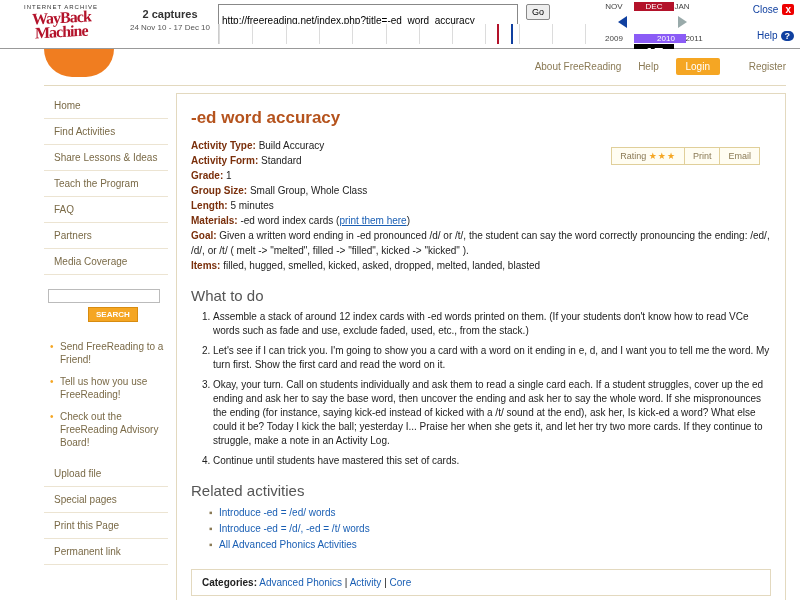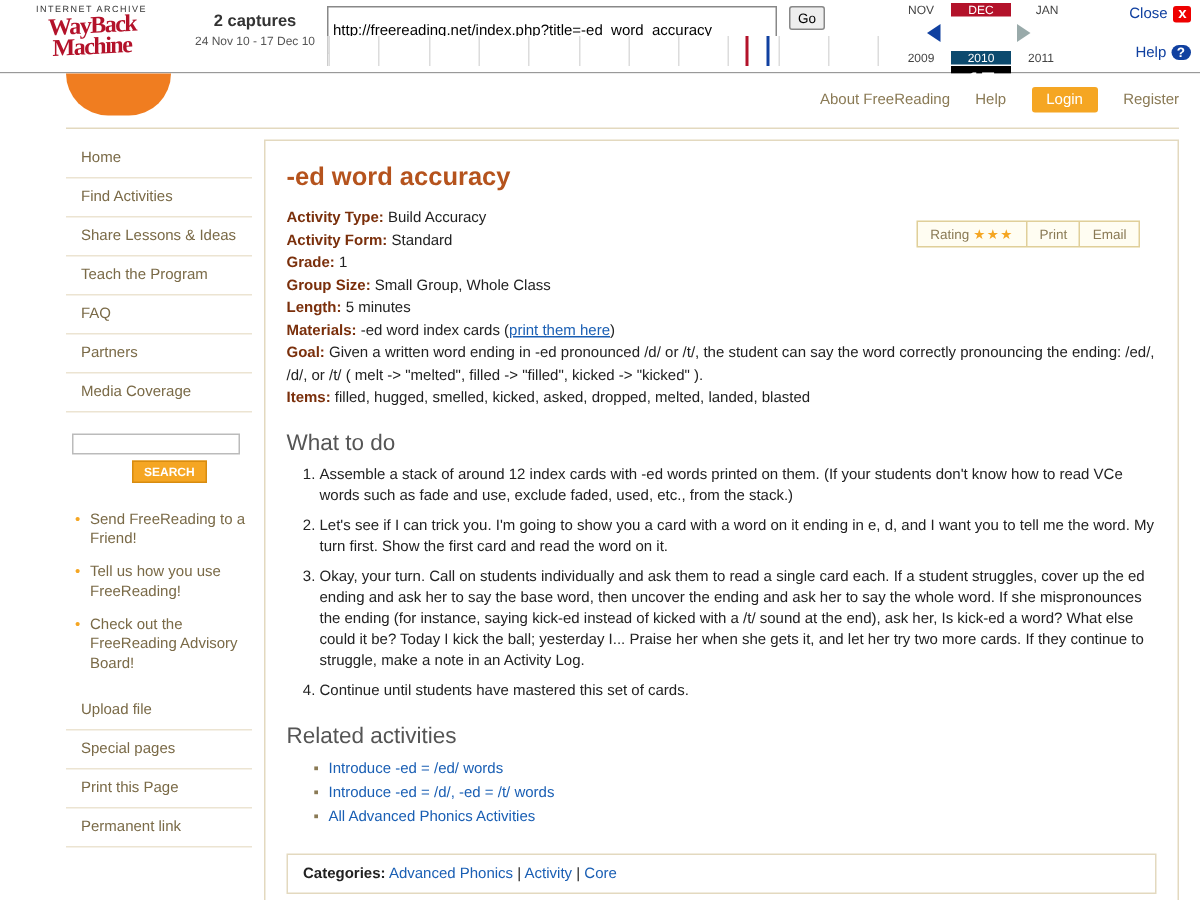--- a/index.html
+++ b/index.html
@@ -16,39 +16,39 @@
   .wb-caps .d{font-size:8px;color:#555;margin-top:3px;}
   .wb-urlrow{position:absolute;left:218px;top:4px;width:340px;}
   .wb-url{width:300px;height:14px;border:1px solid #888;font-size:10px;padding:15px 3px;box-sizing:border-box;background:#fff;}
   .wb-go{position:absolute;left:308px;top:0px;font-size:9px;padding:0 5px;height:16px;border:1px solid #888;background:#eee;border-radius:2px;}
   .wb-bar{position:absolute;left:218px;top:24px;width:400px;height:20px;border-left:1px solid #ccc;}
   .wb-bar .tickwrap{position:relative;height:20px;background:#fff;}
   .wb-bar .tick{position:absolute;top:0;width:1px;height:20px;background:#dcdcdc;}
   .wb-bar .cap{position:absolute;top:0;width:2px;height:20px;}
   .wb-dates{position:absolute;right:86px;top:2px;width:120px;height:44px;}
   .wb-mon{position:absolute;top:0;width:40px;text-align:center;font-size:8px;color:#444;}
-  .wb-mon.prev{left:0;} .wb-mon.cur{left:40px;color:#fff;background:#b3122a;} .wb-mon.next{left:84px;}
+  .wb-mon.prev{left:0;} .wb-mon.cur{left:40px;color:#fff;background:#b3122a;} .wb-mon.next{left:68px;}
   .wb-day{position:absolute;left:40px;top:10px;width:40px;height:24px;background:#000;color:#fff;text-align:center;font-size:17px;font-weight:bold;line-height:22px;margin-top:32px;}
   .wb-yr{position:absolute;top:32px;width:40px;text-align:center;font-size:8px;color:#444;}
-  .wb-yr.prev{left:0;} .wb-yr.cur{left:40px;color:#fff;background:#0c4a6e;} .wb-yr.next{left:80px;}
+  .wb-yr.prev{left:0;} .wb-yr.cur{left:40px;color:#fff;background:#8b5cf6;padding-left:12px;} .wb-yr.next{left:80px;}
   .wb-arrowL{position:absolute;left:24px;top:14px;width:0;height:0;border-top:6px solid transparent;border-bottom:6px solid transparent;border-right:9px solid #1040a0;}
   .wb-arrowR{position:absolute;left:84px;top:14px;width:0;height:0;border-top:6px solid transparent;border-bottom:6px solid transparent;border-left:9px solid #9aa;}
   .wb-close{position:absolute;right:6px;top:4px;font-size:10px;color:#1040a0;}
   .wb-close .x{display:inline-block;margin-left:4px;color:#fff;background:#e00;font-weight:bold;padding:0 3px;border-radius:2px;}
   .wb-help{position:absolute;right:6px;top:30px;font-size:10px;color:#1040a0;}
   .wb-help .q{display:inline-block;margin-left:3px;color:#fff;background:#1040a0;font-weight:bold;padding:0 4px;border-radius:8px;font-size:9px;}
 
   
   .site{position:relative;width:800px;height:552px;background:#fff;overflow:hidden;}
   .hdrband{position:relative;height:38px;background:#fff;}
   .logoblob{position:absolute;left:44px;top:-6px;width:70px;height:34px;background:#f07d20;border-radius:0 0 28px 28px;}
   .topnav{position:absolute;right:14px;top:12px;font-size:10px;color:#8a7a55;}
   .topnav a{color:#8a7a55;text-decoration:none;margin-left:14px;}
   .topnav .login{background:#f5a623;color:#fff;padding:3px 10px;border-radius:2px;}
-  .topnav .register{margin-left:14px;}
+  .topnav .register{margin-left:26px;}
   .hr-main{position:absolute;left:44px;right:14px;top:36px;height:1px;background:#e3d9bf;}
 
   
   .sidebar{position:absolute;left:44px;top:44px;width:124px;}
   .side-link{display:block;padding:7px 6px 7px 10px;font-size:10px;color:#7a6a47;border-bottom:1px solid #ece4d2;text-decoration:none;}
   .searchbox{margin-top:14px;padding-left:4px;}
   .searchbox input{width:112px;height:14px;border:1px solid #bbb;font-size:9px;box-sizing:border-box;}
   .searchbtn{margin-top:4px;margin-left:40px;background:#f5a623;color:#fff;border:1px solid #d88c10;font-size:8px;padding:2px 7px;font-weight:bold;}
   .side-bullets{margin-top:18px;padding-left:6px;}
   .side-bullets li{list-style:none;position:relative;padding-left:10px;margin-bottom:9px;font-size:10px;color:#7a6a47;line-height:13px;}

